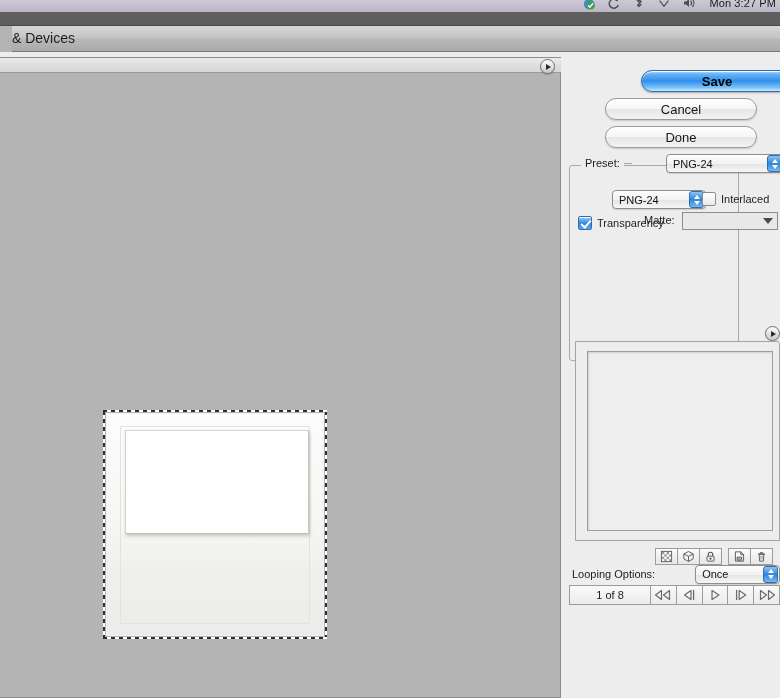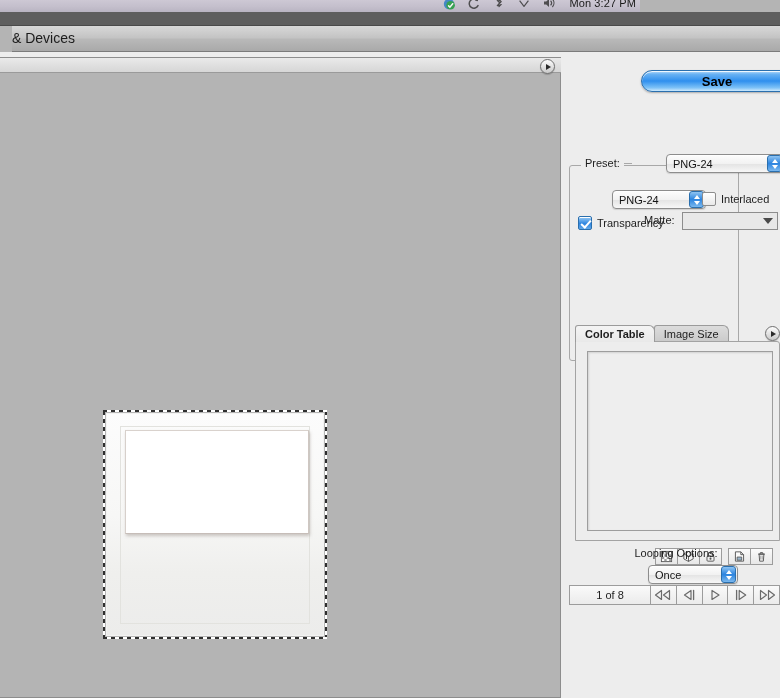--- a/index.html
+++ b/index.html
@@ -7,21 +7,21 @@
     width: 780px; height: 698px;
     overflow: hidden;
     background: #b4b4b4;
     font-family: "Liberation Sans", sans-serif;
     -webkit-font-smoothing: antialiased;
   }
   #root { position: relative; width: 780px; height: 698px; overflow: hidden; }
 
   
   .menubar {
-    position: absolute; left: 0; top: 0; width: 640px; height: 12px;
+    position: absolute; left: 0; top: 0; width: 780px; height: 12px;
     background: linear-gradient(to bottom, #cdc8d4 0%, #c4bfcc 55%, #b9b4c2 100%);
     overflow: hidden;
   }
   .menubar-right {
     position: absolute; right: 4px; top: -6px;
     display: flex; align-items: center; gap: 11px;
     height: 18px;
   }
   .mb-icon { width: 14px; height: 14px; position: relative; opacity: .85; }
   .mb-clock {
@@ -264,21 +264,21 @@
     background: linear-gradient(to bottom,#fbfbfb,#e7e7e7);
     display: flex; align-items: center; justify-content: center;
     margin-left: -1px;
     cursor: default;
   }
   .ct-btn.spaced { margin-left: 6px; }
 
   
   .loop-row {
     position: absolute; left: 6px; top: 512px; width: 208px; height: 20px;
-    display: flex; align-items: center; justify-content: flex-end; gap: 6px; flex-direction: column;
+    display: flex; align-items: center; justify-content: flex-end; gap: 6px;
   }
   .loop-label { font-size: 11px; color: #1d1d1d; white-space: nowrap; }
   .loop-popup { width: 90px; }
 
   .transport {
     position: absolute; left: 3px; top: 533px; width: 211px; height: 20px;
     display: flex; align-items: stretch;
     border: 1px solid #9c9c9c;
     background: linear-gradient(to bottom,#fafafa,#ebebeb);
   }
@@ -353,20 +353,22 @@
           <div class="polaroid-inner-line"></div>
           <div class="photo"></div>
         </div>
       </div>
     </div>
 
     <div class="options-col">
 
       <div class="btn-stack">
         <div class="aqua-btn primary">Save</div>
+        <div class="aqua-btn">Cancel</div>
+        <div class="aqua-btn">Done</div>
       </div>
 
       <div class="group-box">
         <span class="group-legend">Preset:</span>
 
         <div class="preset-row">
           <span class="preset-line-l"></span>
           <div class="popup" style="width:118px">
             <span class="label">PNG-24</span>
             <span class="stepper">
@@ -397,28 +399,20 @@
         </div>
 
         <span class="matte-label">Matte:</span>
         <div class="matte-popup">
 
           <span class="tri-down"></span>
         </div>
       </div>
 
       <div class="ct-panel">
-        <div class="tabs">
-          <div class="tab active">
-            <span>Color Table</span>
-          </div>
-          <div class="tab">
-            <span>Image Size</span>
-          </div>
-        </div>
         <div class="round-arrow-btn ct-menu-btn"></div>
 
         <div class="ct-box">
           <div class="ct-swatches"></div>
           <div class="ct-toolbar">
 
             <div class="ct-btn">
               <svg viewBox="0 0 14 14" width="13" height="13">
                 <rect x="1.5" y="1.5" width="11" height="11" fill="#fff" stroke="#5a5a5a" stroke-width="1"></rect>
                 <rect x="2" y="2" width="2.6" height="2.6" fill="#9a9a9a"></rect>

